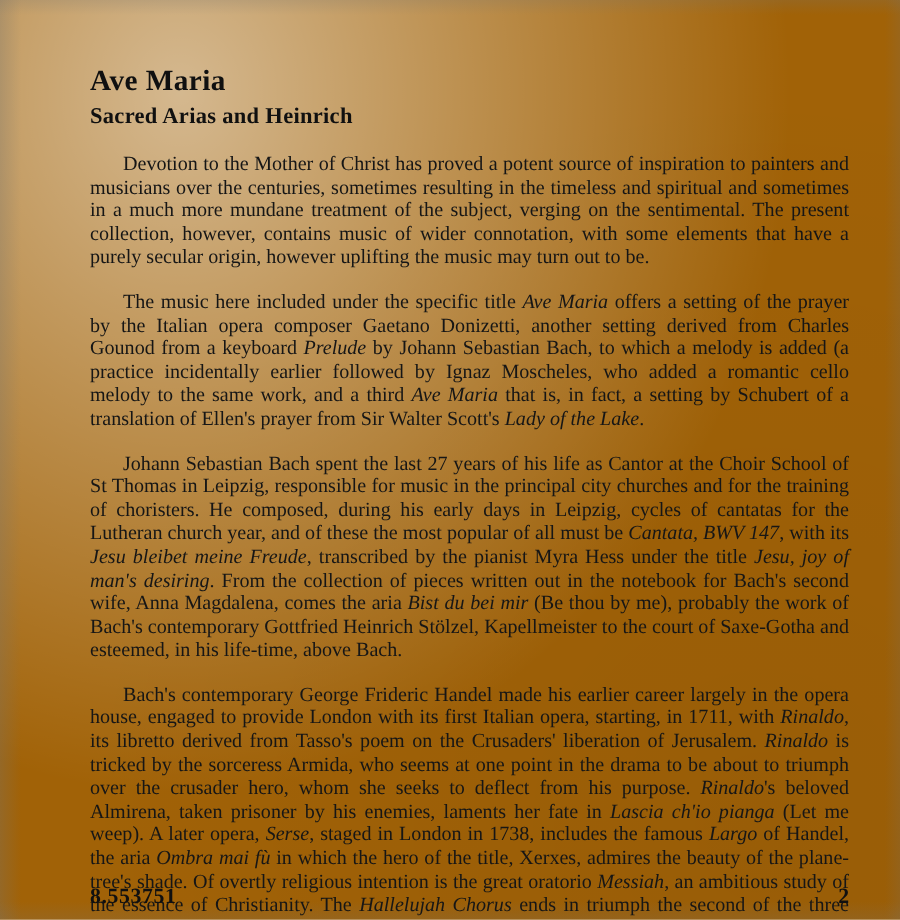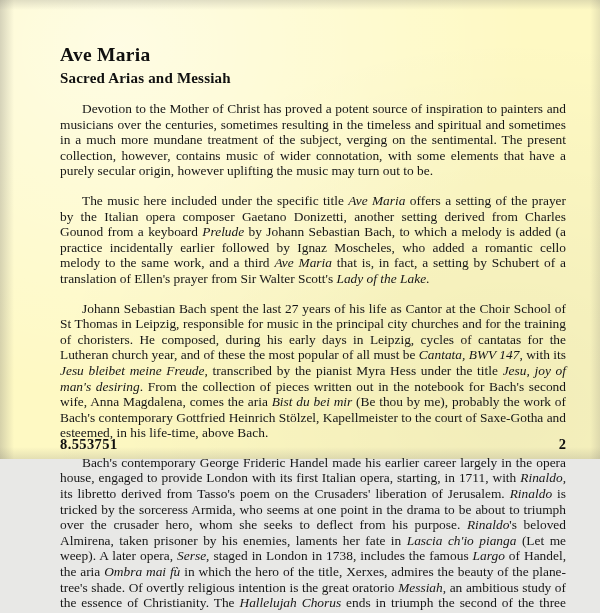--- a/index.html
+++ b/index.html
@@ -10,23 +10,23 @@
     width: 600px;
     height: 613px;
     background: #e8e8e6;
     font-family: "Liberation Serif", serif;
     color: #1a1a1a;
     overflow: hidden;
   }
   .page {
     position: relative;
     width: 600px;
-    height: 459px;
+    height: 613px;
     box-sizing: border-box;
-    background: #fef9c3;
+    background: #a16207;
     padding: 44px 34px 0 60px;
   }
   .page::before {
     content: "";
     position: absolute;
     inset: 0;
     background:
       radial-gradient(ellipse at 20% 10%, rgba(255,255,255,0.55), rgba(255,255,255,0) 60%),
       radial-gradient(ellipse at 85% 90%, rgba(0,0,0,0.05), rgba(0,0,0,0) 65%);
     pointer-events: none;
@@ -119,21 +119,21 @@
 <body>
 
 <div class="page">
   <div class="edge-left"></div>
   <div class="edge-top"></div>
   <div class="edge-right"></div>
   <div class="edge-bottom"></div>
 
   <div class="content">
     <h1 class="title">Ave Maria</h1>
-    <h2 class="subtitle">Sacred Arias and Messiah</h2>
+    <h2 class="subtitle">Sacred Arias and Heinrich</h2>
 
     <p class="para">Devotion to the Mother of Christ has proved a potent source of inspiration to painters and musicians over the centuries, sometimes resulting in the timeless and spiritual and sometimes in a much more mundane treatment of the subject, verging on the sentimental. The present collection, however, contains music of wider connotation, with some elements that have a purely secular origin, however uplifting the music may turn out to be.</p>
     <p class="para">The music here included under the specific title <em>Ave Maria</em> offers a setting of the prayer by the Italian opera composer Gaetano Donizetti, another setting derived from Charles Gounod from a keyboard <em>Prelude</em> by Johann Sebastian Bach, to which a melody is added (a practice incidentally earlier followed by Ignaz Moscheles, who added a romantic cello melody to the same work, and a third <em>Ave Maria</em> that is, in fact, a setting by Schubert of a translation of Ellen's prayer from Sir Walter Scott's <em>Lady of the Lake</em>.</p>
     <p class="para">Johann Sebastian Bach spent the last 27 years of his life as Cantor at the Choir School of St Thomas in Leipzig, responsible for music in the principal city churches and for the training of choristers. He composed, during his early days in Leipzig, cycles of cantatas for the Lutheran church year, and of these the most popular of all must be <em>Cantata, BWV 147</em>, with its <em>Jesu bleibet meine Freude</em>, transcribed by the pianist Myra Hess under the title <em>Jesu, joy of man's desiring</em>. From the collection of pieces written out in the notebook for Bach's second wife, Anna Magdalena, comes the aria <em>Bist du bei mir</em> (Be thou by me), probably the work of Bach's contemporary Gottfried Heinrich Stölzel, Kapellmeister to the court of Saxe-Gotha and esteemed, in his life-time, above Bach.</p>
     <p class="para">Bach's contemporary George Frideric Handel made his earlier career largely in the opera house, engaged to provide London with its first Italian opera, starting, in 1711, with <em>Rinaldo</em>, its libretto derived from Tasso's poem on the Crusaders' liberation of Jerusalem. <em>Rinaldo</em> is tricked by the sorceress Armida, who seems at one point in the drama to be about to triumph over the crusader hero, whom she seeks to deflect from his purpose. <em>Rinaldo</em>'s beloved Almirena, taken prisoner by his enemies, laments her fate in <em>Lascia ch'io pianga</em> (Let me weep). A later opera, <em>Serse</em>, staged in London in 1738, includes the famous <em>Largo</em> of Handel, the aria <em>Ombra mai fù</em> in which the hero of the title, Xerxes, admires the beauty of the plane-tree's shade. Of overtly religious intention is the great oratorio <em>Messiah</em>, an ambitious study of the essence of Christianity. The <em>Hallelujah Chorus</em> ends in triumph the second of the three parts of the oratorio.</p>
   </div>
 
   <div class="footer">
     <span class="catalog">8.553751</span>
     <span class="pagenum">2</span>

